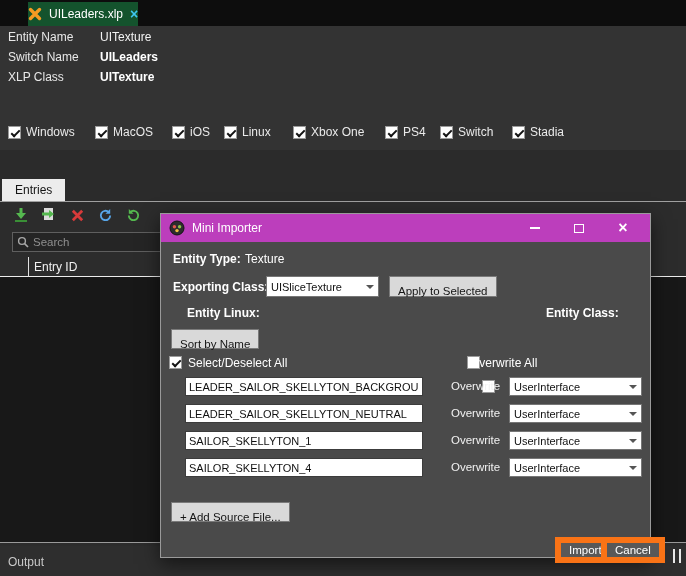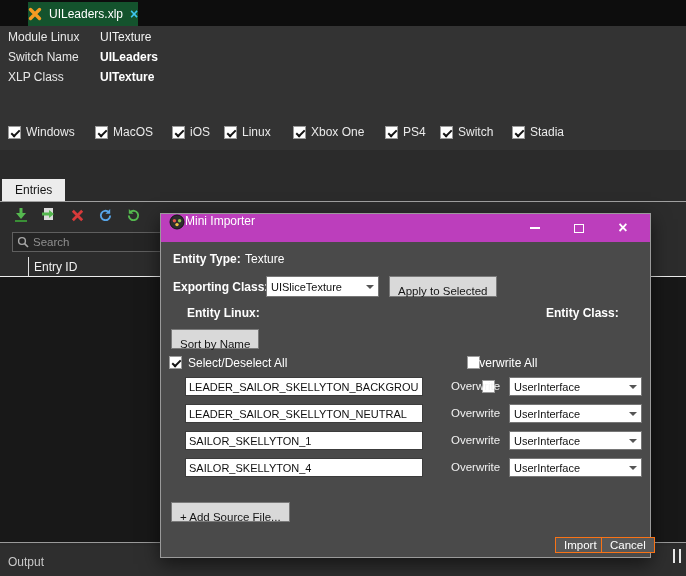--- a/index.html
+++ b/index.html
@@ -49,32 +49,32 @@
   
   .outputbar{position:absolute;left:0;top:546px;width:686px;height:30px;background:#2e2e2e}
   .outputbar .txt{position:absolute;left:8px;top:9px;color:#c9c9c9}
   .grip{position:absolute;right:5px;top:549px;display:flex;gap:4px}
   .grip i{display:block;width:2px;height:14px;background:#e8e8e8}
 
   
   .dialog{position:absolute;left:160px;top:213px;width:491px;height:345px;background:#4a4a4a;
           border:1px solid #9a9a9a;box-shadow:0 6px 18px rgba(0,0,0,.55)}
   .dlg-title{position:absolute;left:0;top:0;width:100%;height:28px;background:#bc3ebc;display:flex;
-             padding:0 8px;}
+             align-items:center;padding:0 8px;gap:7px}
   .dlg-title .t{color:#fff}
   .dlg-btns{margin-left:auto;display:flex;align-items:center;gap:26px;padding-right:10px}
   .wbtn{width:18px;height:20px;display:flex;align-items:center;justify-content:center;color:#fff;cursor:pointer}
   .wbtn .bar{display:block;width:10px;height:2px;background:#fff}
   .wbtn .box{display:block;width:10px;height:9px;border:1px solid #fff}
   .wbtn.close{font-size:16px;font-weight:bold}
   .dlg-lbl{position:absolute;color:#fff}
   .dlg-lbl.b{font-weight:bold}
   .btn{position:absolute;background:#d9d9d9;border:1px solid #7a7a7a;color:#141414;font-size:11.5px;
        font-family:inherit;padding:8px 8px;cursor:pointer;white-space:nowrap}
-  .btn-dark{position:absolute;background:#585858;border:1px solid #f97316;color:#fff;font-size:11.5px;
+  .btn-dark{position:absolute;background:#585858;border:6px solid #f97316;color:#fff;font-size:11.5px;
        font-family:inherit;padding:1px 8px;cursor:pointer}
   .dd{position:absolute;background:#fff;border:1px solid #767676;color:#111;font-size:11px;
       display:flex;align-items:center;padding:0 16px 0 4px;cursor:pointer}
   .dd::after{content:"";position:absolute;right:4px;top:50%;margin-top:-2px;
       border:4px solid transparent;border-top-color:#555}
   .entry-name{position:absolute;height:19px;background:#fff;border:1px solid #3c3c3c;color:#111;
       font-size:11px;font-family:inherit;padding:0 3px;outline:none}
   .small-lbl{position:absolute;color:#f2f2f2;font-size:11.5px}
 </style>
 </head>
@@ -86,21 +86,21 @@
     <div class="doc-tab">
       <svg width="14" height="14" viewBox="0 0 14 14">
         <path d="M2.5 2.5l9 9M11.5 2.5l-9 9" stroke="#f59b22" stroke-width="3.4" stroke-linecap="round"></path>
       </svg>
       <span>UILeaders.xlp</span>
       <span class="tab-close">×</span>
     </div>
   </div>
 
   <div class="band-props"></div>
-  <span class="abs prop-label" style="left:8px;top:30px">Module Linux</span>
+  <span class="abs prop-label" style="left:8px;top:30px">Entity Name</span>
   <span class="abs prop-value" style="left:100px;top:30px">UITexture</span>
   <span class="abs prop-label" style="left:8px;top:50px">Switch Name</span>
   <span class="abs prop-value bold" style="left:100px;top:50px">UILeaders</span>
   <span class="abs prop-label" style="left:8px;top:70px">XLP Class</span>
   <span class="abs prop-value bold" style="left:100px;top:70px">UITexture</span>
 
   <div class="plat" style="left:8px">
       <i class="cb checked"></i>
       <span>Windows</span>
     </div>

